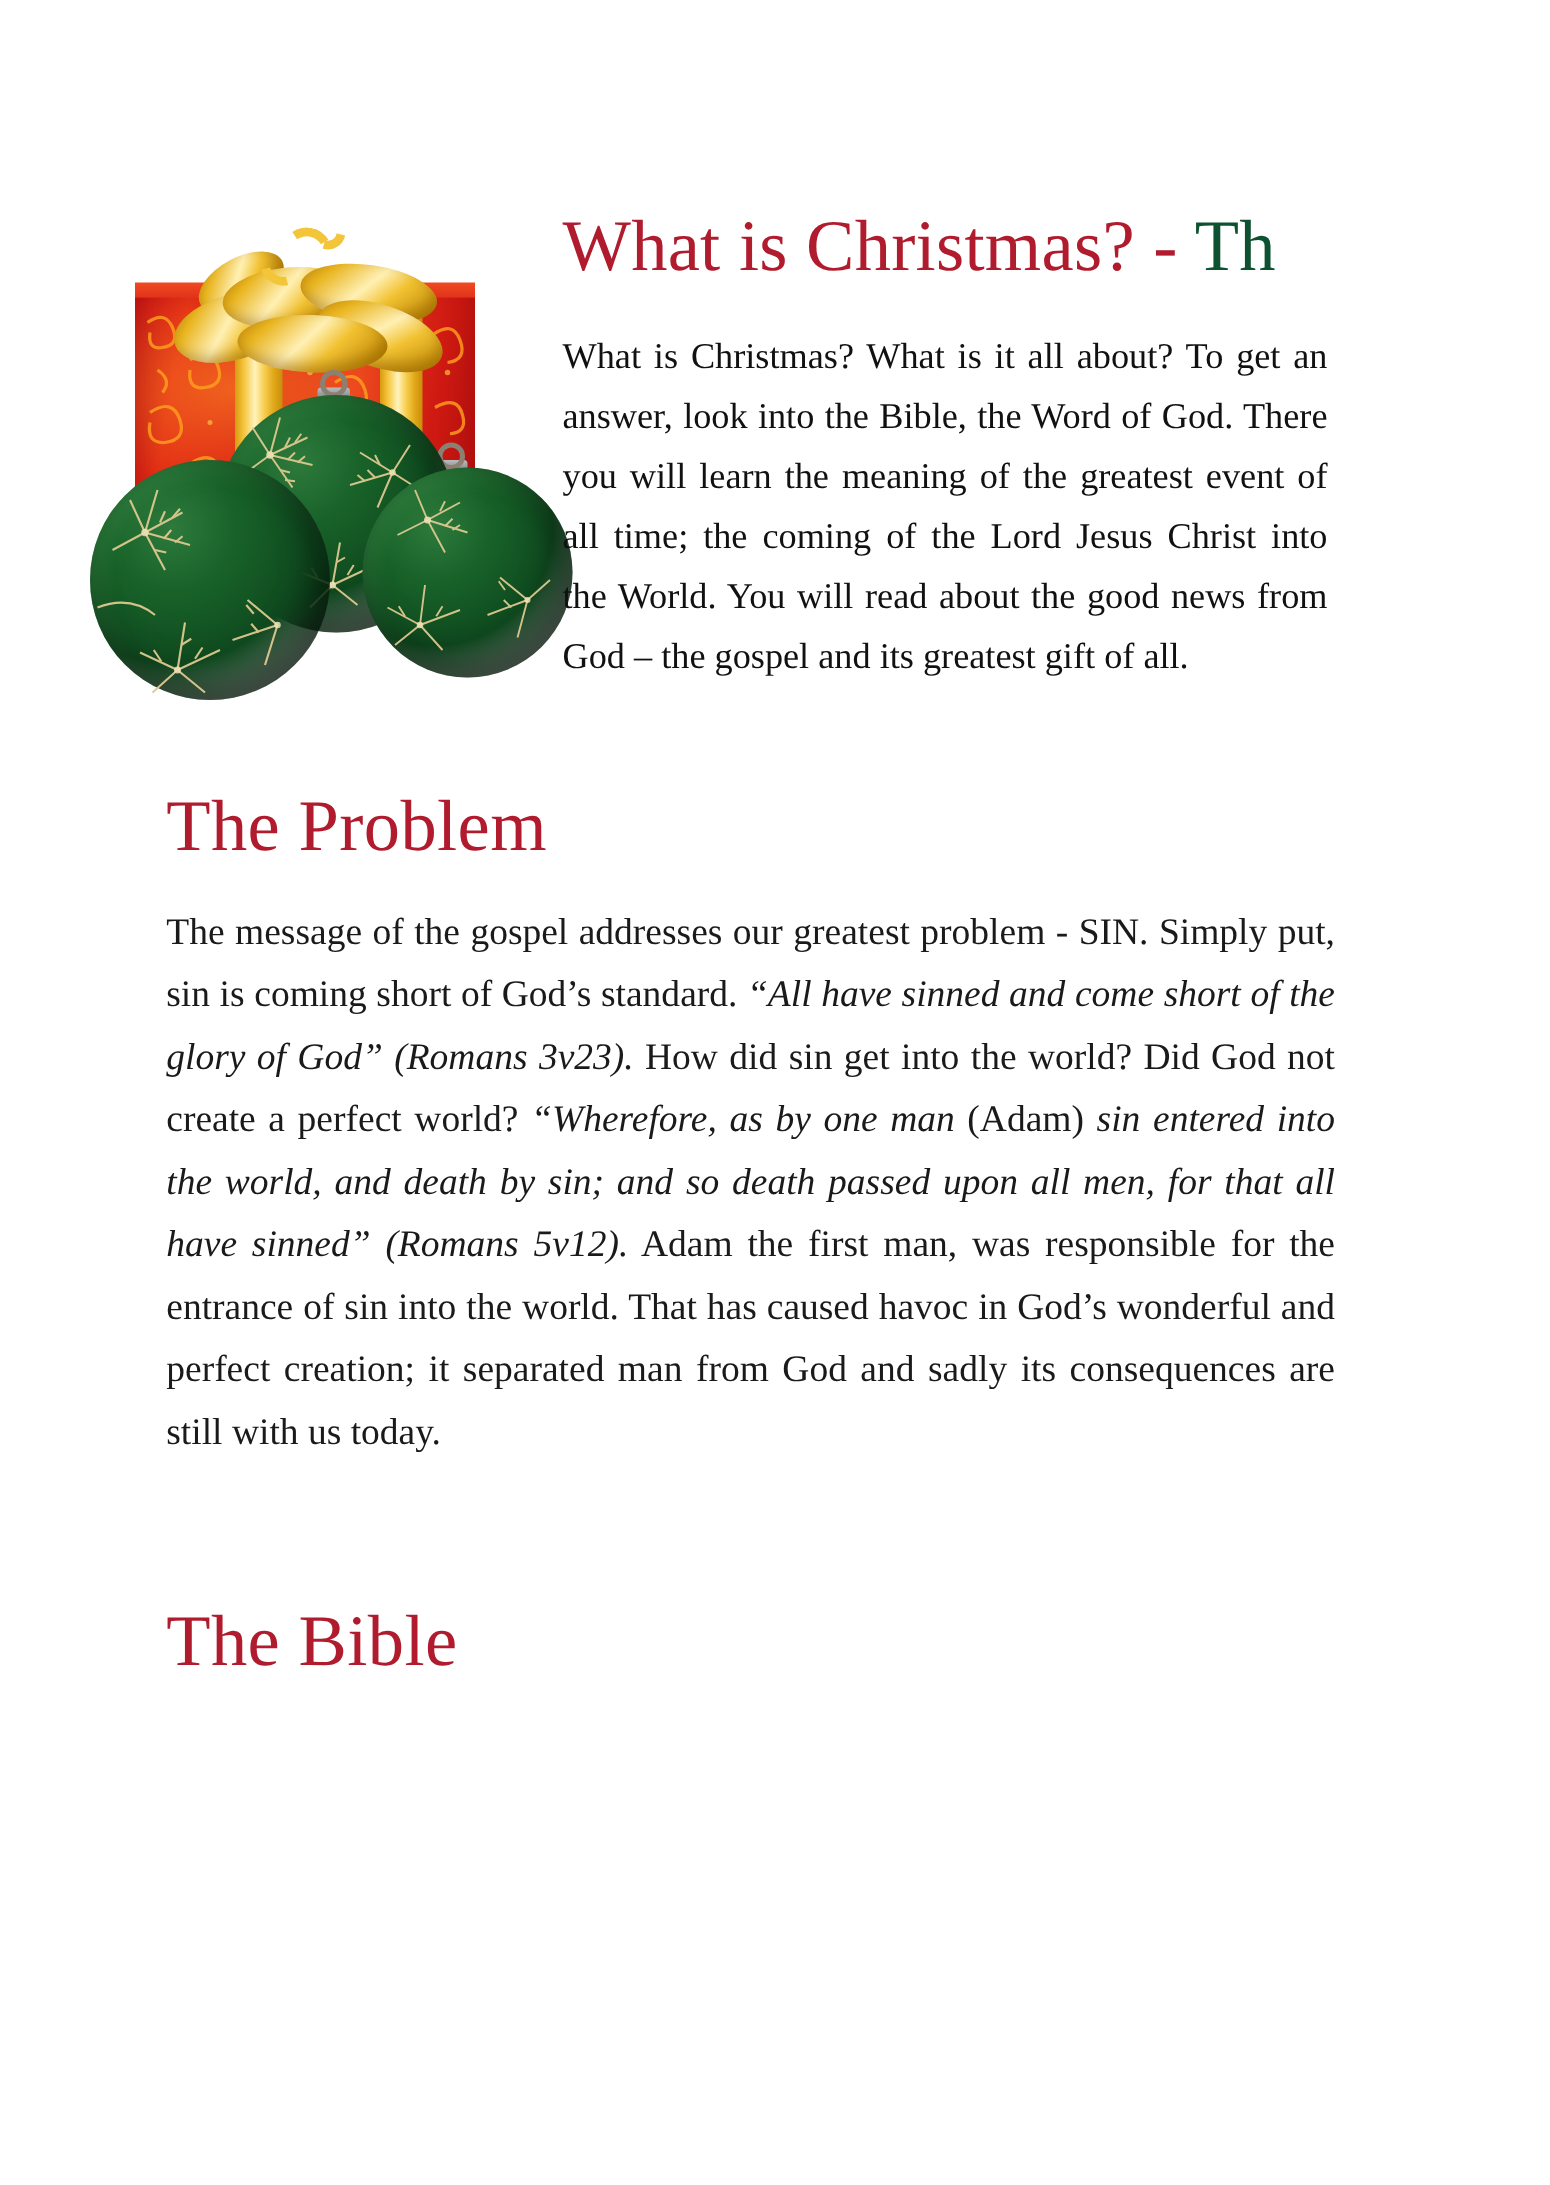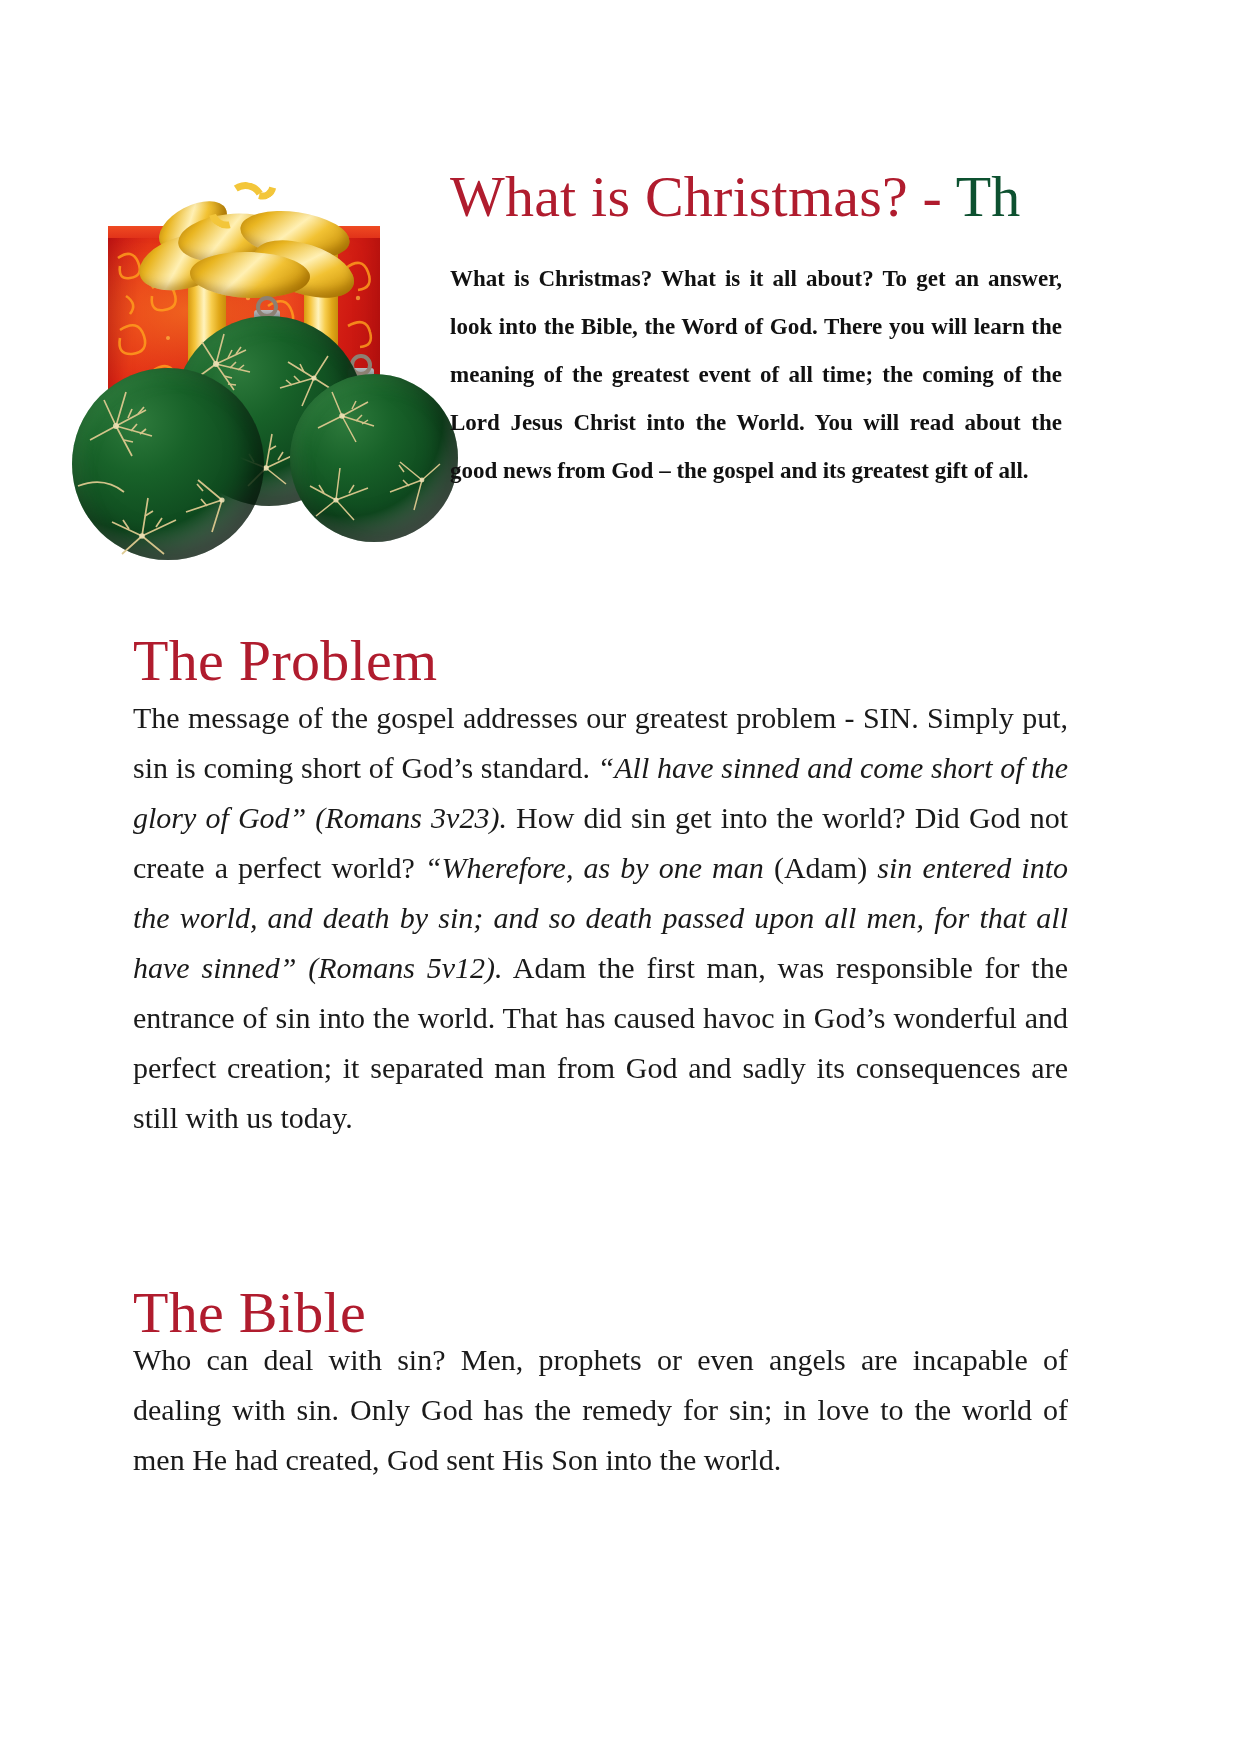--- a/index.html
+++ b/index.html
@@ -136,23 +136,23 @@
   }
   .title .t-red { color: #b01c2e; }
   .title .t-green { color: #0d5130; }
 
   
   .intro {
     position: absolute;
     left: 450px;
     top: 232px;
     width: 612px;
-    font-size: 23px;
+    font-size: 29px;
     line-height: 48px;
-    font-weight: 700;
+    font-weight: 400;
     text-align: justify;
     text-justify: inter-word;
     color: #111111;
   }
 
   
   .section-head {
     position: absolute;
     left: 133px;
     font-size: 58px;
@@ -167,21 +167,21 @@
   .body-text {
     position: absolute;
     left: 133px;
     width: 935px;
     font-size: 30px;
     line-height: 50px;
     text-align: justify;
     text-justify: inter-word;
     color: #1a1a1a;
   }
-  .body-problem { top: 656px; margin-top: 37px; }
+  .body-problem { top: 684px; margin-top: 37px; }
   .body-person  { top: 1305px; }
 
   .body-text i { font-style: italic; }
   .body-text .roman { font-style: normal; }
 </style>
 </head>
 <body>
 
 <div class="page">
 
@@ -320,15 +320,14 @@
 
     <h1 class="title"><span class="t-red">What is Christmas? - </span><span class="t-green">Th</span></h1>
 
     <p class="intro">What is Christmas? What is it all about? To get an answer, look into the Bible, the Word of God. There you will learn the meaning of the greatest event of all time; the coming of the Lord Jesus Christ into the World.  You will read about the good news from God – the gospel and its greatest gift of all.</p>
   </div>
 
   <h2 class="section-head head-problem">The Problem</h2>
   <p class="body-text body-problem"><span>The message of the gospel addresses our greatest problem - SIN. Simply put, sin is coming short of God’s standard. </span><i>“All have sinned and come short of the glory of God” (Romans 3v23).</i><span> How did sin get into the world? Did God not create a perfect world? </span><i>“Wherefore, as by one man </i><span class="roman">(Adam)</span><i> sin entered into the world, and death by sin; and so death passed upon all men, for that all have sinned” (Romans 5v12).</i><span> Adam the first man, was responsible for the entrance of sin into the world. That has caused havoc in God’s wonderful and perfect creation; it separated man from God and sadly its consequences are still with us today.</span></p>
 
   <h2 class="section-head head-person">The Bible</h2>
-  <p class="body-text body-person"><span>Who can deal with sin? Men, prophets or even angels are incapable of dealing with sin. Only God has the remedy for sin; in love to the world of men He had created, God sent His Son into the world.</span></p>
 
 </div>
 
 </body></html>

